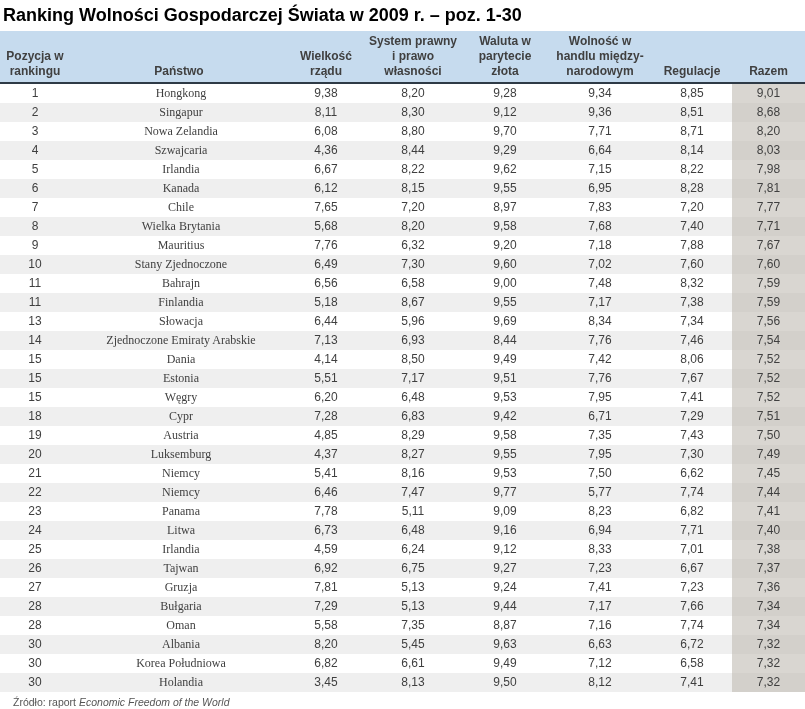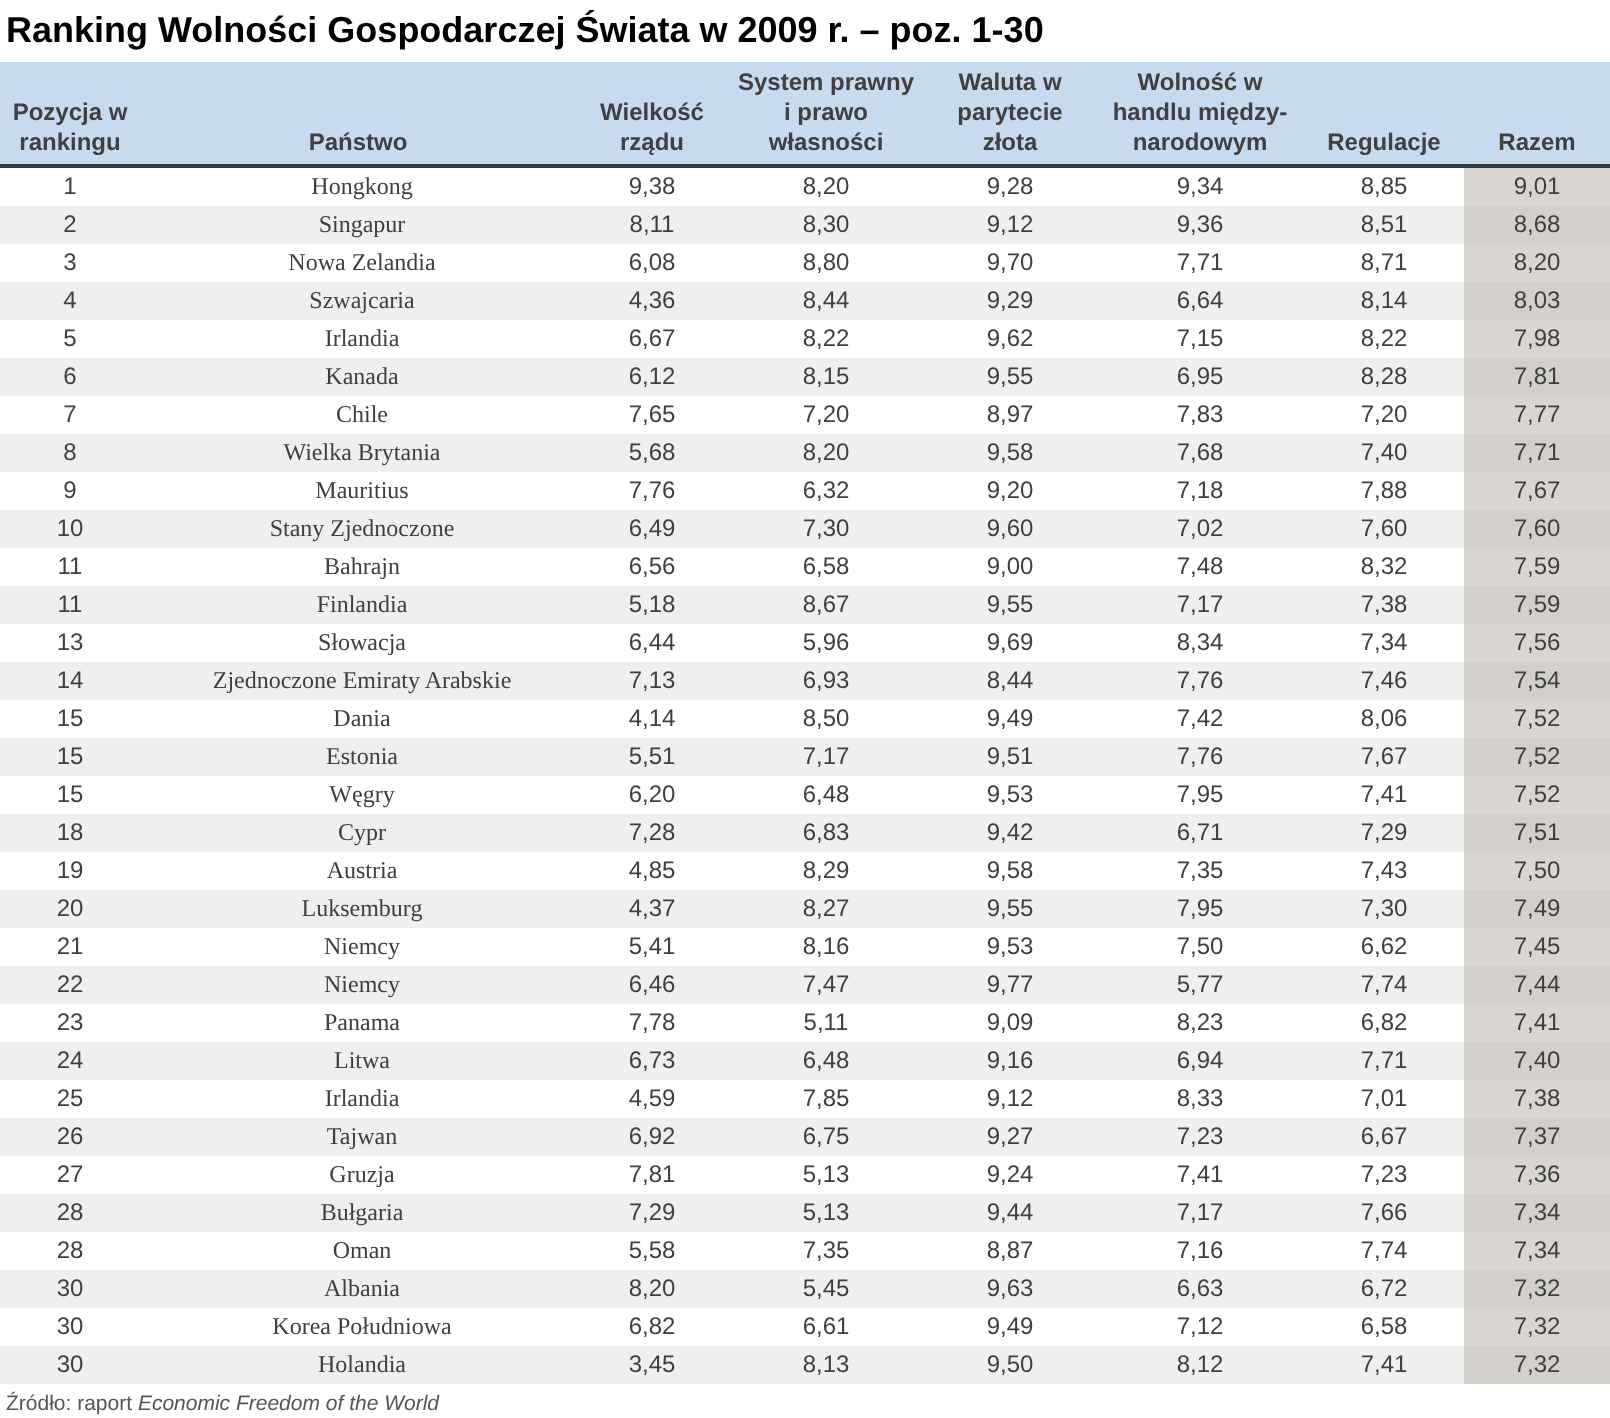--- a/index.html
+++ b/index.html
@@ -62,21 +62,21 @@
     white-space:nowrap;
     overflow:hidden;
   }
   tbody tr:nth-child(even){background:var(--stripe);}
   tbody td.c1{text-align:center;padding-left:6px;font-family:Liberation Serif, serif;}
   tbody td.c7{background:var(--total-col);margin-left:18px;}
   tbody tr:nth-child(even) td.c7{background:var(--total-col-stripe);}
   .source-note{
     font-size:10.5px;
     color:#555;
-    padding:4px 3px 0 3px;
+    padding:4px 3px 0 13px;
   }
   .source-note .report-name{font-style:italic;}
 </style>
 </head>
 <body>
 
 <div>
 
   <h1 class="page-title">Ranking Wolności Gospodarczej Świata w 2009 r. – poz. 1-30</h1>
 
@@ -349,21 +349,21 @@
           <td class="c3">6,48</td>
           <td class="c4">9,16</td>
           <td class="c5">6,94</td>
           <td class="c6">7,71</td>
           <td class="c7">7,40</td>
         </tr>
         <tr>
           <td class="c0">25</td>
           <td class="c1">Irlandia</td>
           <td class="c2">4,59</td>
-          <td class="c3">7,85</td>
+          <td class="c3">6,24</td>
           <td class="c4">9,12</td>
           <td class="c5">8,33</td>
           <td class="c6">7,01</td>
           <td class="c7">7,38</td>
         </tr>
         <tr>
           <td class="c0">26</td>
           <td class="c1">Tajwan</td>
           <td class="c2">6,92</td>
           <td class="c3">6,75</td>

